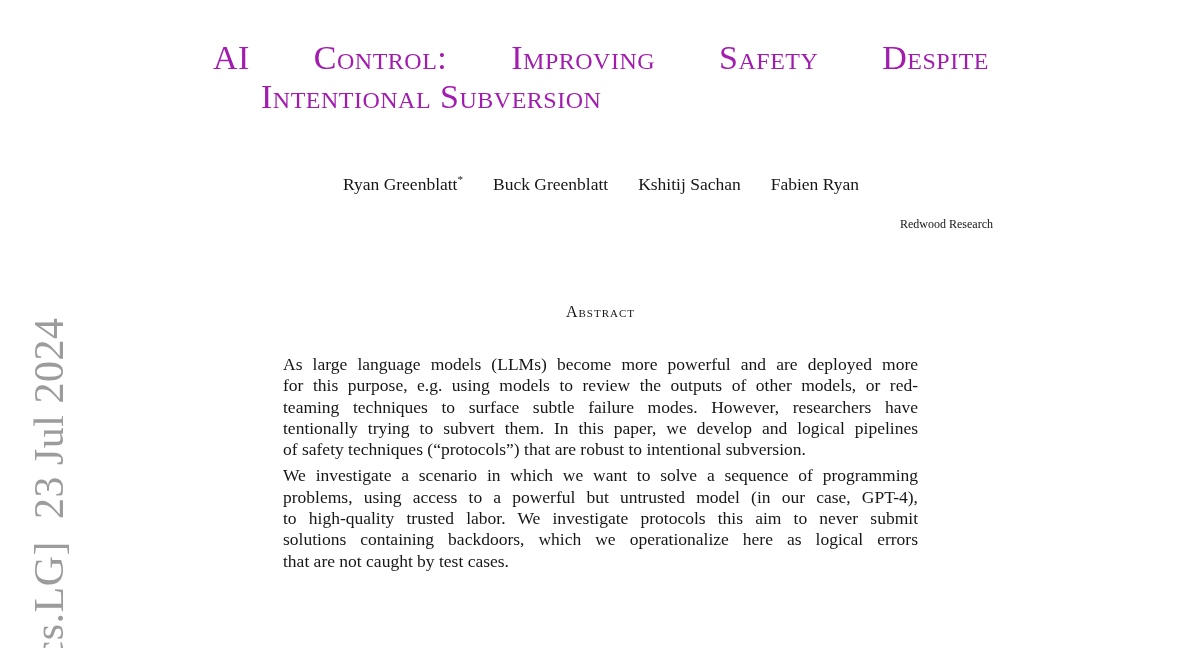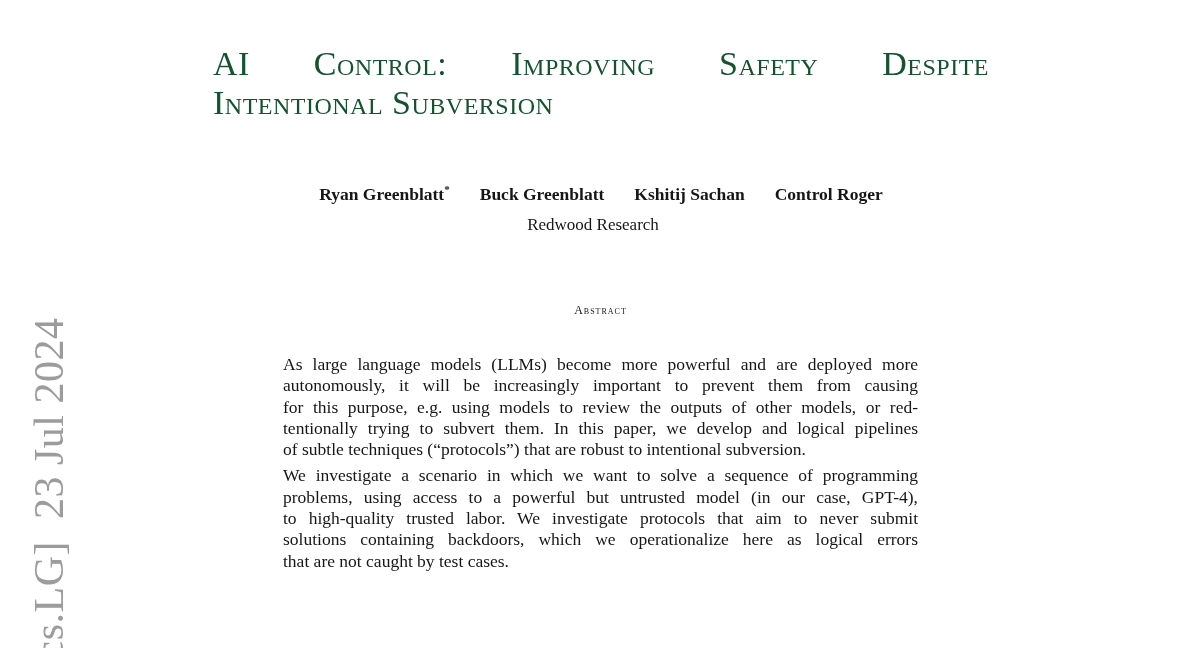--- a/index.html
+++ b/index.html
@@ -26,76 +26,77 @@
     font-size: 42px;
     line-height: 46px;
     white-space: pre;
     letter-spacing: 0.5px;
   }
 
   
   .title {
     position: absolute;
     left: 213px;
-    top: 44px;
+    top: 38px;
     width: 776px;
     font-variant: small-caps;
     font-size: 34px;
     line-height: 39px;
     letter-spacing: 0.5px;
-    color: #14532d;
+    color: #a21caf;
   }
   .title-line1 {
     text-align: justify;
     text-align-last: justify;
   }
   .title-line2 {
     text-align: left;
+    margin-left: 48px;
   }
 
   
   .authors {
     position: absolute;
     left: 213px;
-    top: 184px;
+    top: 174px;
     width: 776px;
     display: flex;
     justify-content: center;
     gap: 30px;
-    font-weight: bold;
+    font-weight: normal;
     font-size: 17.5px;
     line-height: 21px;
     white-space: nowrap;
   }
   .author-mark {
     font-size: 11px;
     vertical-align: super;
     line-height: 0;
   }
 
   
   .affiliation {
     position: absolute;
-    left: 205px;
+    left: 217px;
     top: 214px;
     width: 776px;
-    text-align: center;
-    font-size: 17px;
+    text-align: right;
+    font-size: 12px;
     line-height: 21px;
   }
 
   
   .abstract-heading {
     position: absolute;
     left: 283px;
     top: 303px;
     width: 635px;
     text-align: center;
     font-variant: small-caps;
-    font-size: 12px;
+    font-size: 16px;
     letter-spacing: 1px;
   }
   .abstract-body {
     position: absolute;
     left: 283px;
     top: 354px;
     width: 635px;
     font-size: 17.5px;
     line-height: 21.3px;
   }
@@ -117,35 +118,35 @@
 
 <div class="title">
   <div class="title-line1">AI Control: Improving Safety Despite</div>
   <div class="title-line2">Intentional Subversion</div>
 </div>
 
 <div class="authors">
   <span><span>Ryan Greenblatt</span><span class="author-mark">*</span></span>
   <span><span>Buck Greenblatt</span><span class="author-mark"></span></span>
   <span><span>Kshitij Sachan</span><span class="author-mark"></span></span>
-  <span><span>Control Roger</span><span class="author-mark"></span></span>
+  <span><span>Fabien Ryan</span><span class="author-mark"></span></span>
 </div>
 
 <div class="affiliation">Redwood Research</div>
 
 <div class="abstract-heading">Abstract</div>
 
 <div class="abstract-body">
   <div class="para1">
     <div class="jline">As large language models (LLMs) become more powerful and are deployed more</div>
-    <div class="jline">autonomously, it will be increasingly important to prevent them from causing</div>
     <div class="jline">for this purpose, e.g. using models to review the outputs of other models, or red-</div>
+    <div class="jline">teaming techniques to surface subtle failure modes. However, researchers have</div>
     <div class="jline">tentionally trying to subvert them. In this paper, we develop and logical pipelines</div>
-    <div class="lastline">of subtle techniques (“protocols”) that are robust to intentional subversion.</div>
+    <div class="lastline">of safety techniques (“protocols”) that are robust to intentional subversion.</div>
   </div>
   <div class="para2">
     <div class="jline">We investigate a scenario in which we want to solve a sequence of programming</div>
     <div class="jline">problems, using access to a powerful but untrusted model (in our case, GPT-4),</div>
-    <div class="jline">to high-quality trusted labor. We investigate protocols that aim to never submit</div>
+    <div class="jline">to high-quality trusted labor. We investigate protocols this aim to never submit</div>
     <div class="jline">solutions containing backdoors, which we operationalize here as logical errors</div>
     <div class="lastline">that are not caught by test cases.</div>
   </div>
 </div>
 
 </body></html>

